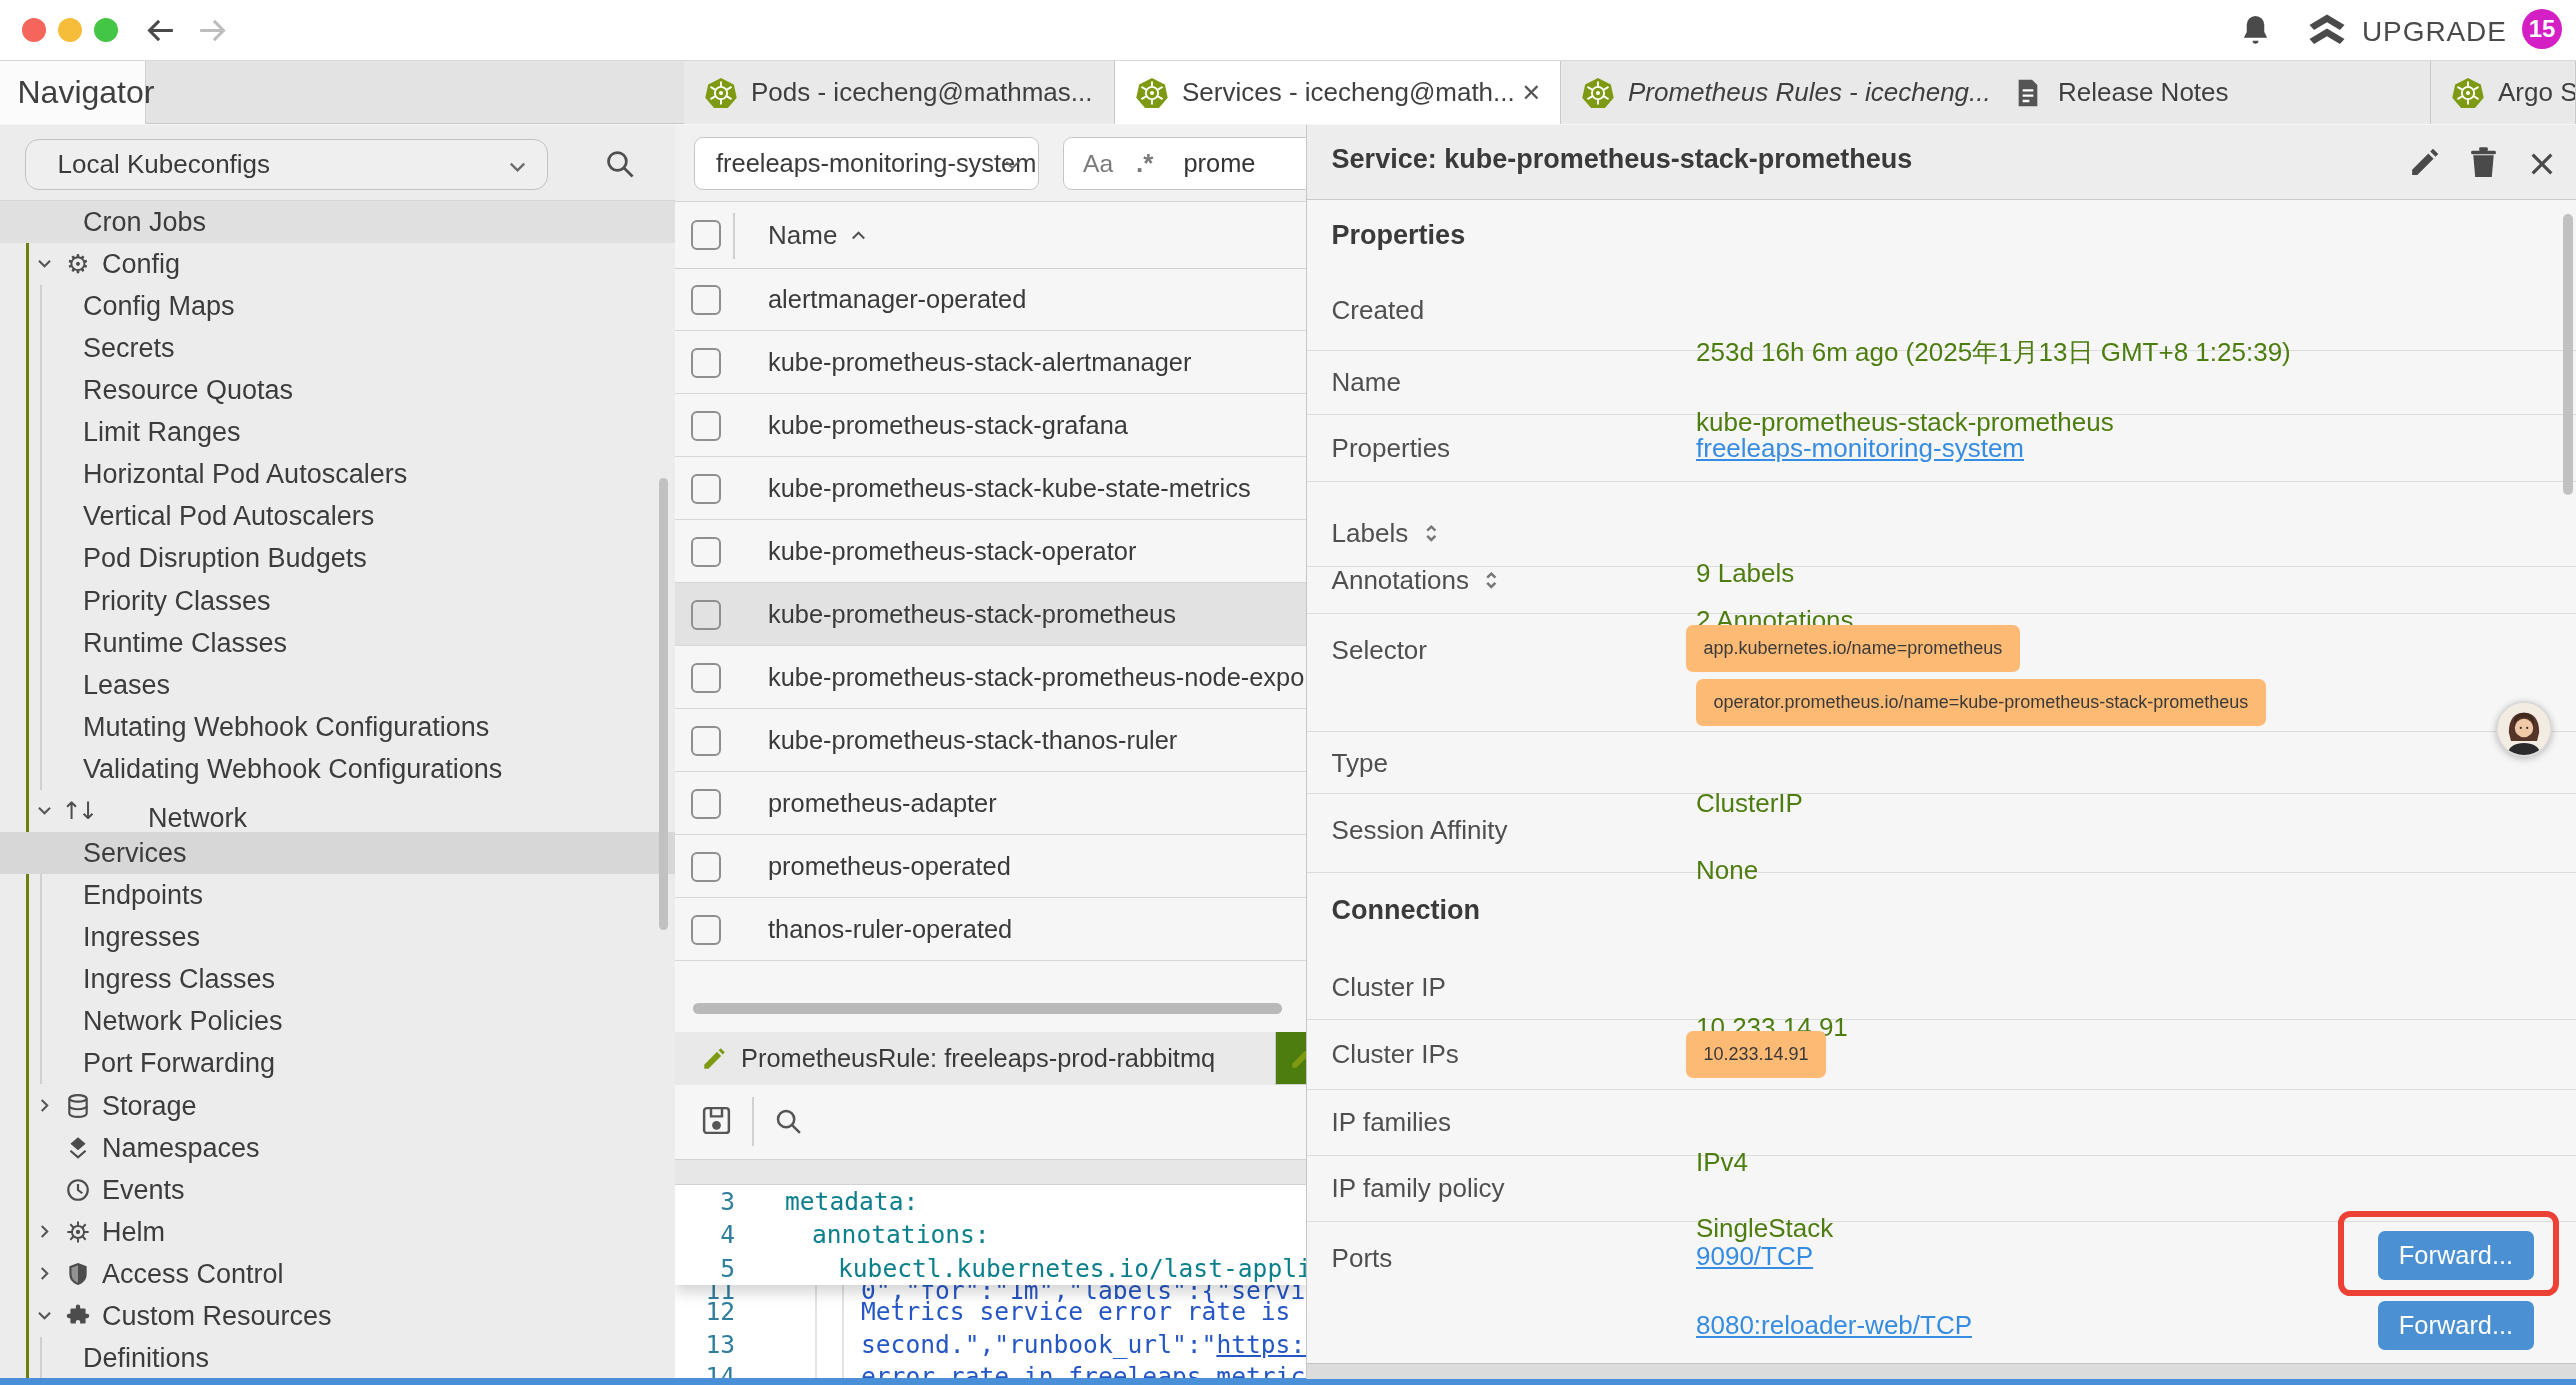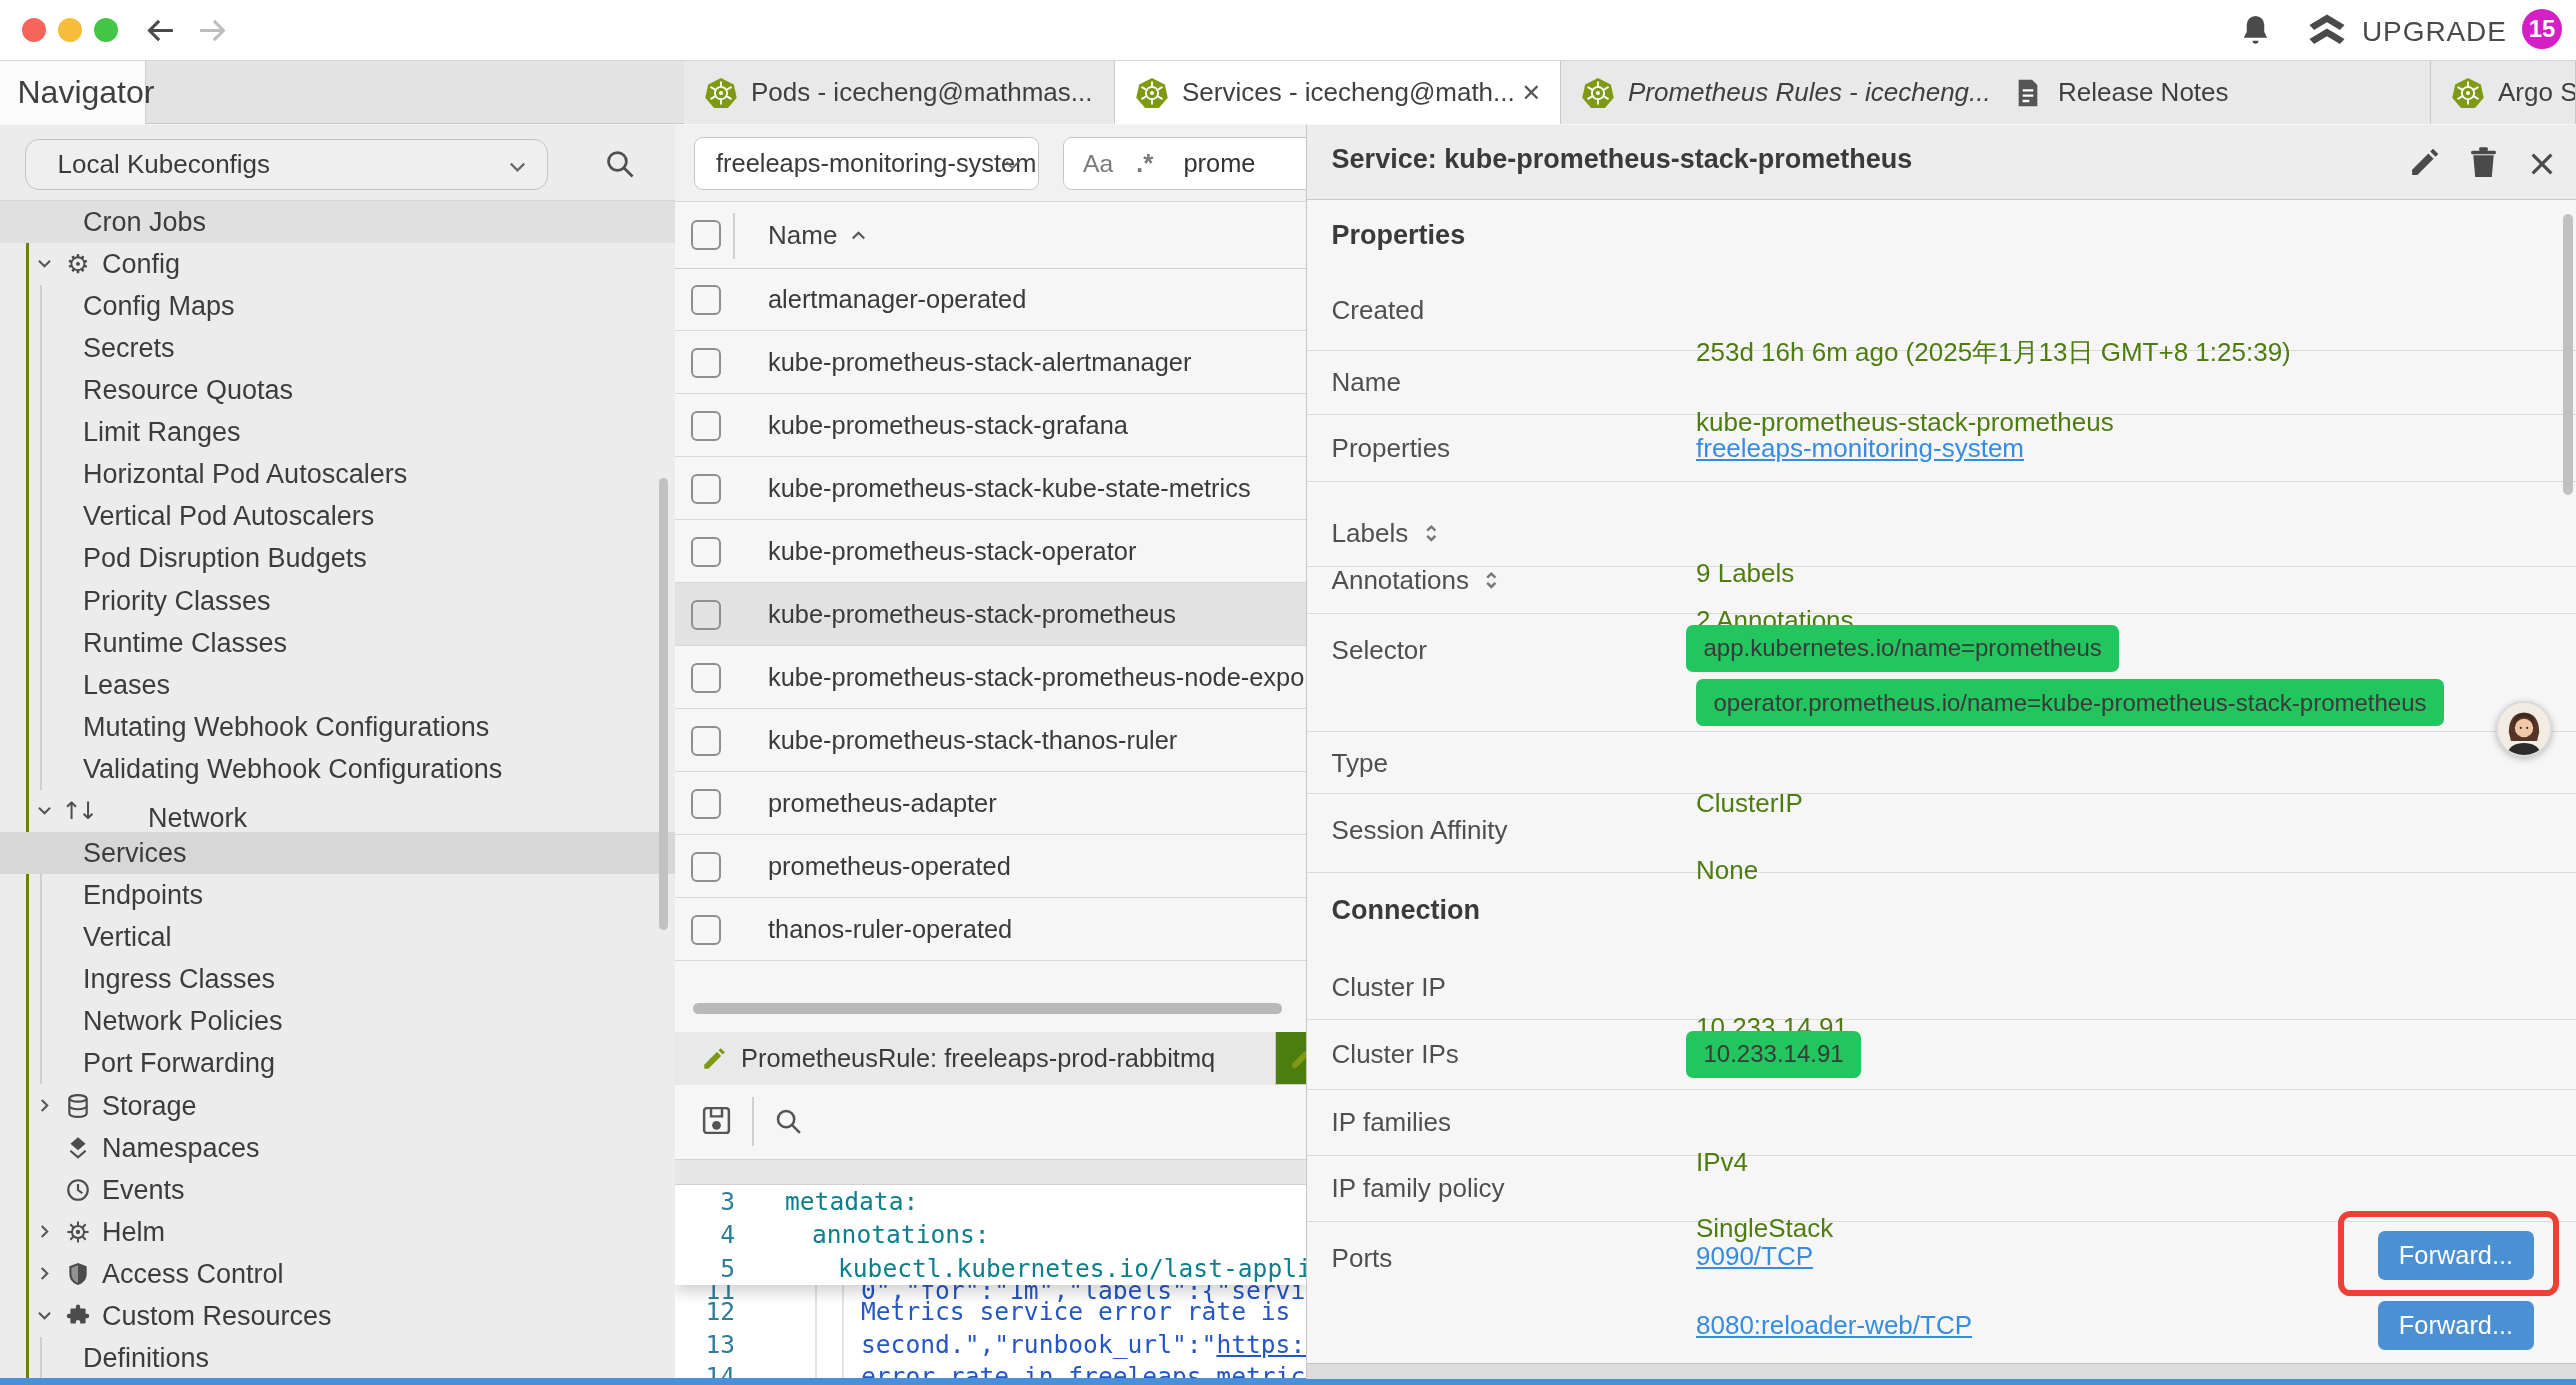--- a/index.html
+++ b/index.html
@@ -42,21 +42,21 @@
   .tok-str{color:#2456c4;}
   .tok-link{color:#2456c4;text-decoration:underline;}
   #sticky{position:absolute;left:0;top:0;width:631px;height:100px;background:#ffffff;z-index:2;box-shadow:0 7px 14px rgba(0,0,0,.18);}
   
   #detail{left:1306px;top:125px;width:1270px;height:1254px;background:#f6f6f6;border-left:1.8px solid #c6c6c6;z-index:5;overflow:hidden;}
   #detail-header{position:absolute;left:0;top:0;width:1270px;height:75px;background:#ededed;border-bottom:1.8px solid #c9c9c9;}
   .drow{position:absolute;left:0;width:1270px;border-bottom:1.8px solid #dcdcdc;}
   .dlabel{position:absolute;left:24.6px;font-size:26px;color:#4f4f4f;display:flex;align-items:center;white-space:nowrap;}
   .dvalue{position:absolute;left:389px;font-size:26px;color:#4d7c0f;white-space:nowrap;margin-top:40px;}
   .dheading{position:absolute;left:24.6px;font-size:27px;font-weight:bold;color:#3a3a3a;}
-  .chip{position:absolute;background:#22c55e;border-radius:7px;font-size:24px;color:#3a3a3a;display:flex;align-items:center;padding:0 17.5px;white-space:nowrap;}
+  .chip{position:absolute;background:#fdba74;border-radius:7px;font-size:18px;color:#3a3a3a;display:flex;align-items:center;padding:0 17.5px;white-space:nowrap;}
   .dlink{color:#368ce0;text-decoration:underline;font-size:26px;position:absolute;white-space:nowrap;}
   .fwd-btn{position:absolute;width:156px;height:49px;background:#4a90d2;border:none;border-radius:7px;color:#ffffff;font-size:25.4px;font-family:inherit;}
   #annotation-box{position:absolute;border:6.1px solid #ee4136;border-radius:12.3px;z-index:7;}
   
   #statusbar{left:0;top:1378px;width:2576px;height:7px;background:#4a90d9;}
   .scroll-thumb{position:absolute;background:#c1c1c1;border-radius:5.3px;}
   .vline{position:absolute;width:1.8px;background:#d0d0d0;}
 </style>
 </head>
 <body>
@@ -254,21 +254,21 @@
         </div>
         <div style="position: absolute; left: 102px; top: 13px; margin-left: 46px;">Network</div>
       </div>
       <div class="treerow selected" style="top: 832px;">
         <div style="position: absolute; left: 83px; top: 6.1px;">Services</div>
       </div>
       <div class="treerow" style="top: 874px;">
         <div style="position: absolute; left: 83px; top: 6.1px;">Endpoints</div>
       </div>
       <div class="treerow" style="top: 916px;">
-        <div style="position: absolute; left: 83px; top: 6.1px;">Vertical</div>
+        <div style="position: absolute; left: 83px; top: 6.1px;">Ingresses</div>
       </div>
       <div class="treerow" style="top: 958px;">
         <div style="position: absolute; left: 83px; top: 6.1px;">Ingress Classes</div>
       </div>
       <div class="treerow" style="top: 1000px;">
         <div style="position: absolute; left: 83px; top: 6.1px;">Network Policies</div>
       </div>
       <div class="treerow" style="top: 1042px;">
         <div style="position: absolute; left: 83px; top: 6.1px;">Port Forwarding</div>
       </div>

